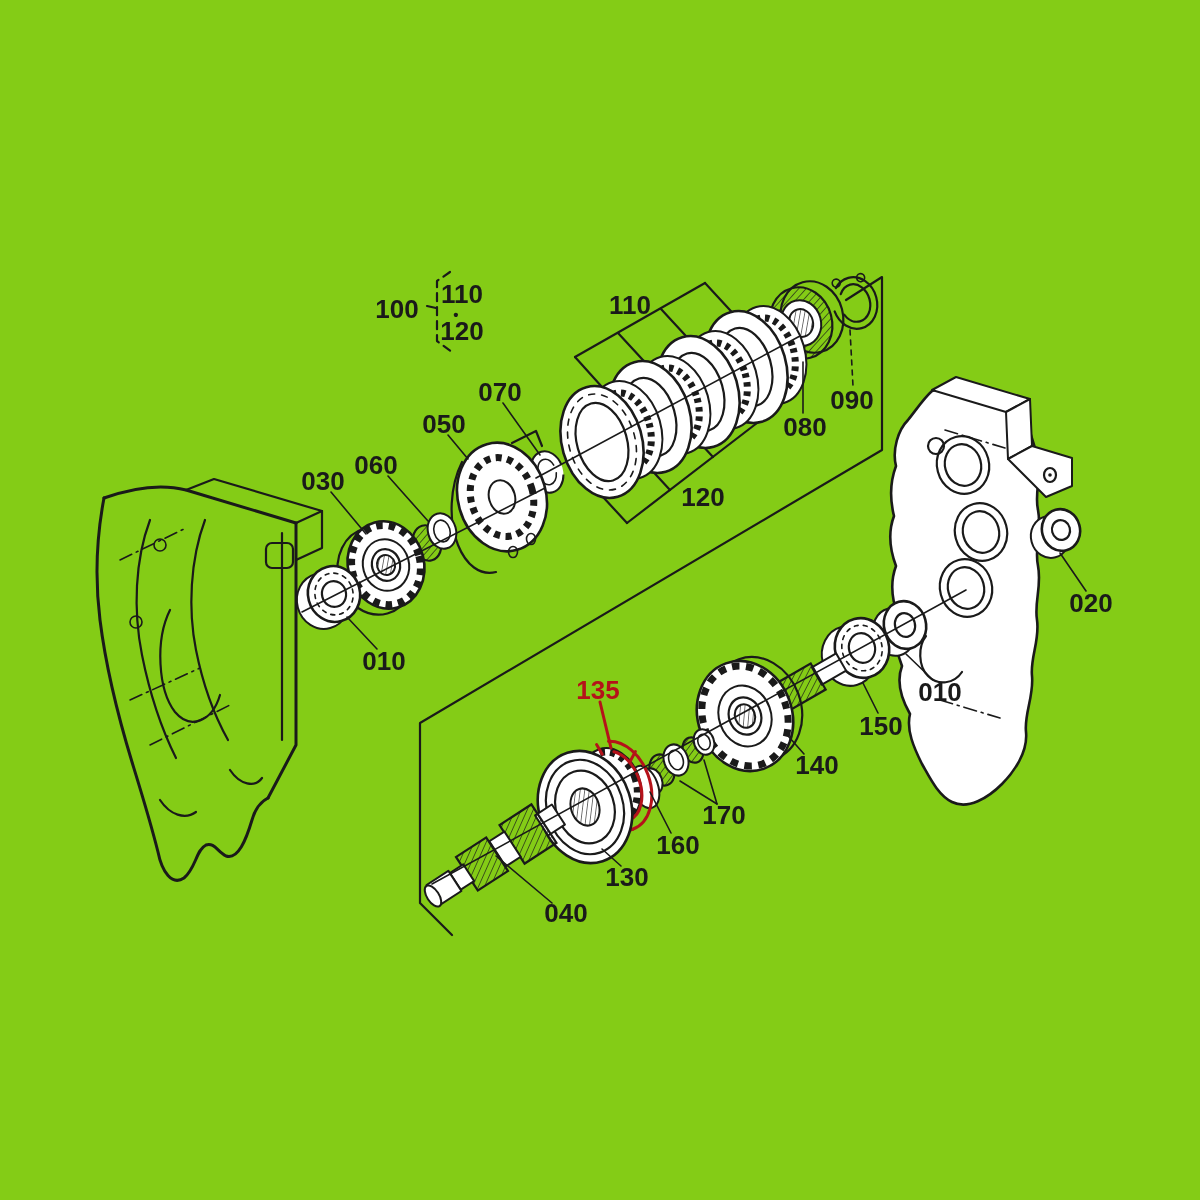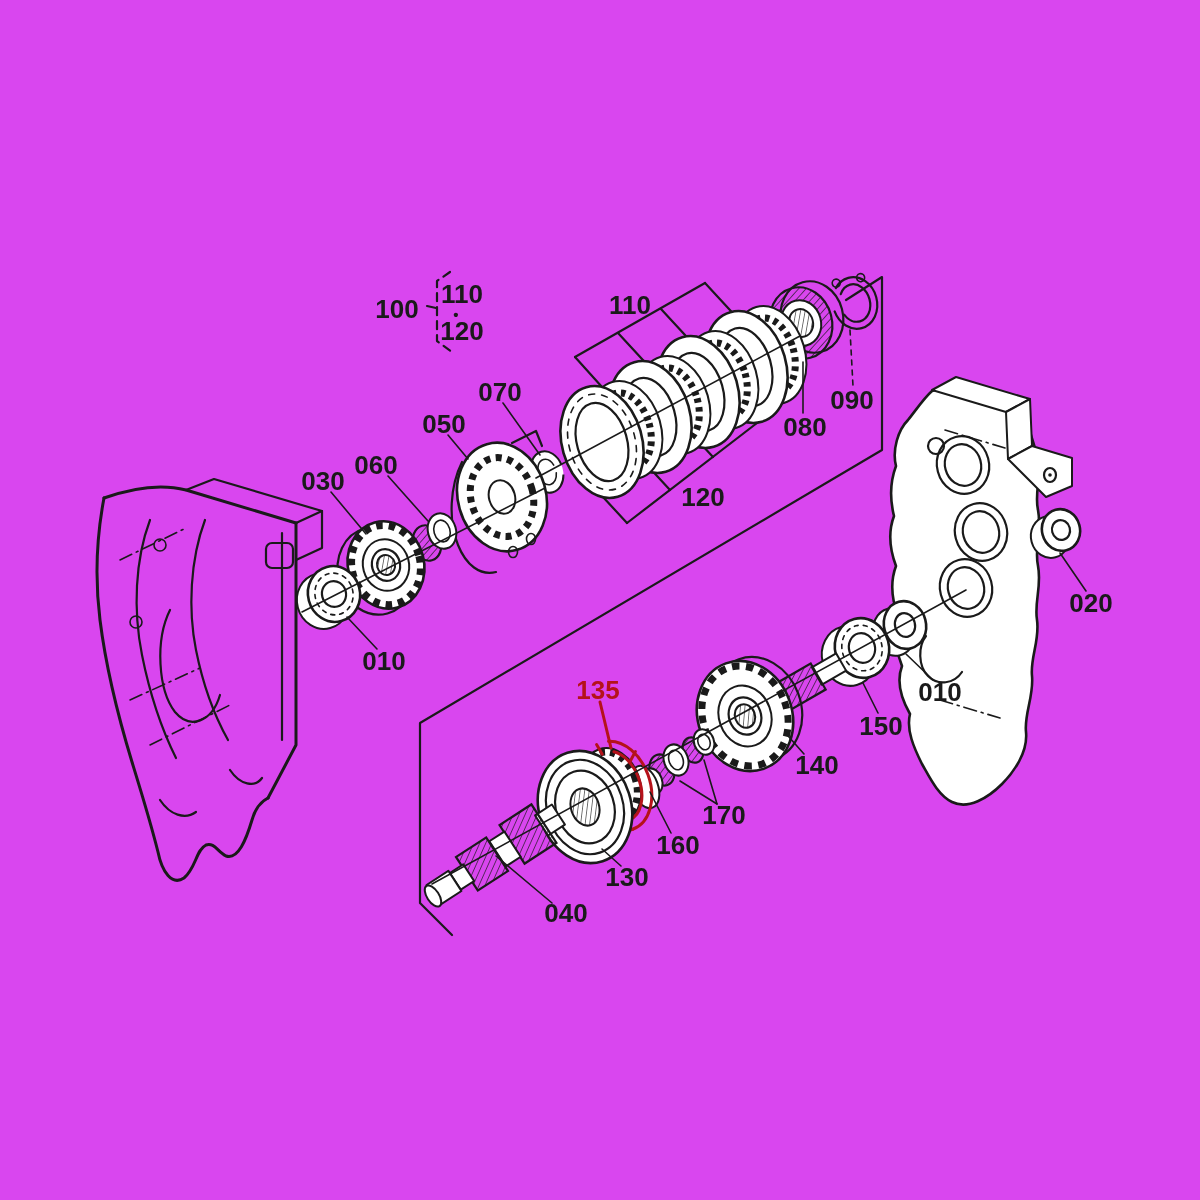--- a/index.html
+++ b/index.html
@@ -1,16 +1,16 @@
 <!DOCTYPE html>
 <html><head>
 <meta charset="utf-8">
 <style>
   html,body{margin:0;padding:0;background:#ffffff;}
-  .stage{width:1200px;height:1200px;position:relative;background:#d946ef;font-family:"Liberation Sans",sans-serif;text-decoration:underline;}
+  .stage{width:1200px;height:1200px;position:relative;background:#84cc16;font-family:"Liberation Sans",sans-serif;text-decoration:underline;}
   svg{position:absolute;left:0;top:0;}
   .ln{fill:none;stroke:#1a1a1a;stroke-width:3;stroke-linecap:round;stroke-linejoin:round;}
   .l2{fill:none;stroke:#1a1a1a;stroke-width:2.2;stroke-linecap:round;stroke-linejoin:round;}
   .l1{fill:none;stroke:#1a1a1a;stroke-width:1.6;stroke-linecap:round;}
   .wf{fill:#ffffff;stroke:#1a1a1a;stroke-width:2.6;stroke-linejoin:round;}
   .wf2{fill:#ffffff;stroke:#1a1a1a;stroke-width:2;stroke-linejoin:round;}
   .hf{fill:url(#hatch);stroke:#1a1a1a;stroke-width:2.2;}
   .hf2{fill:url(#hatch2);stroke:#1a1a1a;stroke-width:2;}
   .teeth{fill:none;stroke:#1a1a1a;stroke-width:7;}
   .dd{stroke-dasharray:13 5 2 5;}

